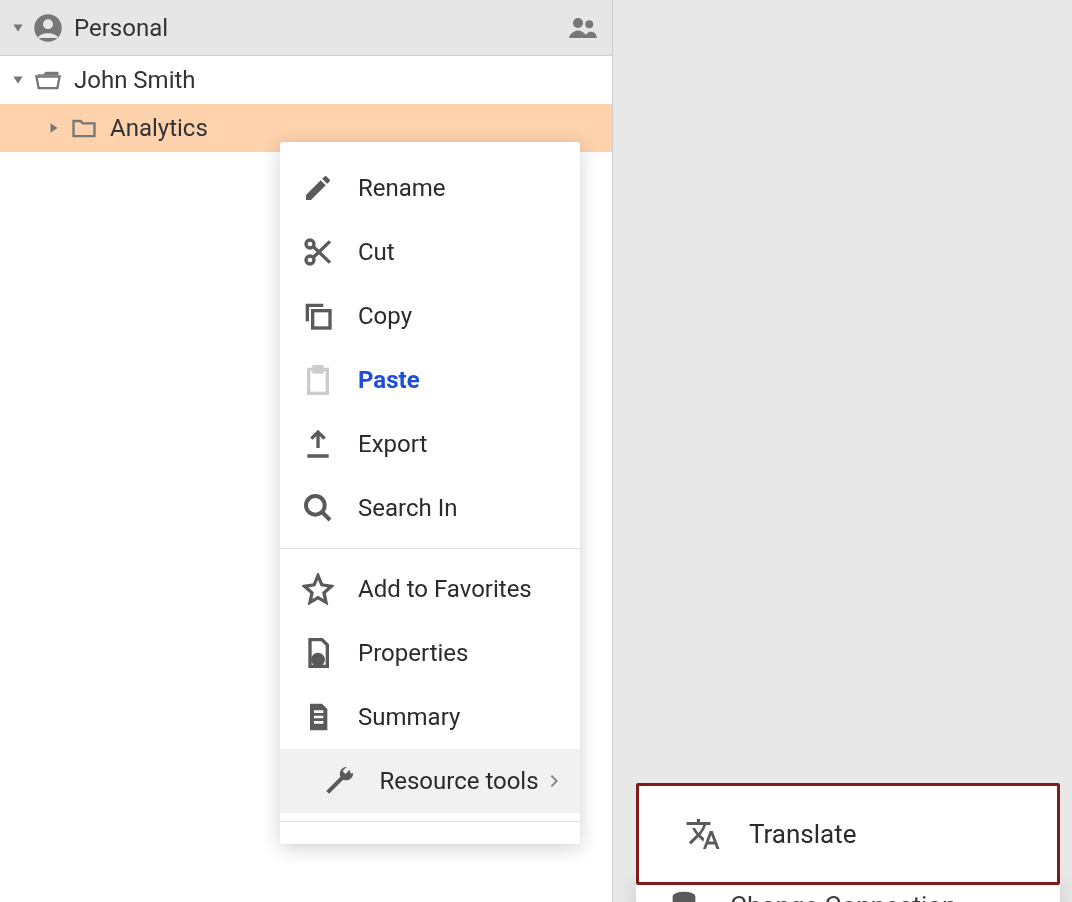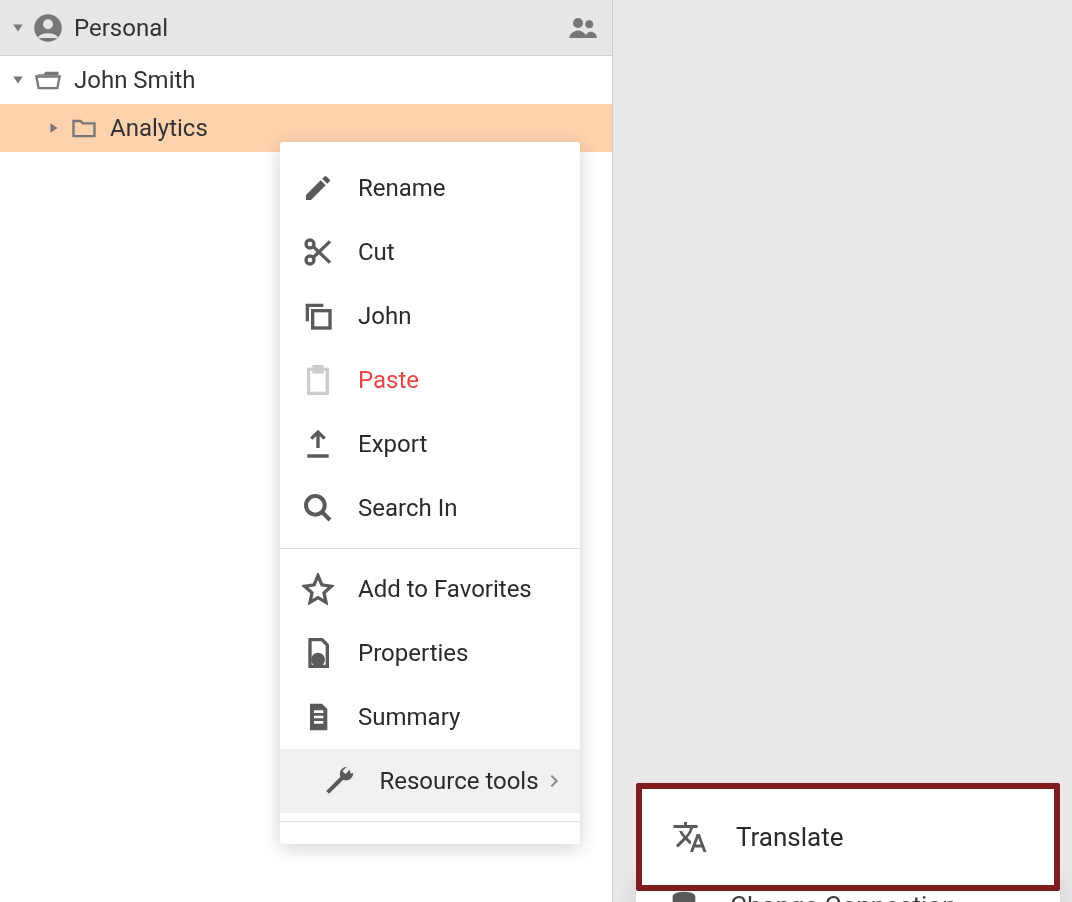--- a/index.html
+++ b/index.html
@@ -81,22 +81,23 @@
       display: flex;
       align-items: center;
       height: 64px;
       padding: 0 20px;
       font-size: 24px;
       color: #2b2b2b;
       cursor: pointer;
       position: relative;
     }
     .menu-item.disabled {
-      color: #ef4444;
+      color: #1d4ed8;
       cursor: default;
+      font-weight: bold;
     }
     .menu-item.disabled .menu-icon {
       color: #ccc;
     }
     .menu-item.hovered {
       background: #f1f1f1;
       justify-content: center;
     }
     .menu-icon {
       width: 36px;
@@ -116,24 +117,24 @@
       height: 1px;
       background: #e0e0e0;
       margin: 8px 0;
     }
     .submenu {
       position: absolute;
       left: 636px;
       top: 783px;
       width: 424px;
       background: #fff;
-      border: 6px solid #7f1d1d;
+      border: 3px solid #7f1d1d;
       border-radius: 2px;
       z-index: 11;
-      padding: 4px 0;
+      padding: 4px 16px;
     }
     .submenu .menu-item {
       height: 88px;
       padding: 0 28px;
       font-size: 26px;
     }
     .submenu .menu-icon {
       width: 40px;
       height: 40px;
       margin-right: 26px;
@@ -239,21 +240,21 @@
     </span>
     <span>Cut</span>
   </div>
   <div class="menu-item">
     <span class="menu-icon">
       <svg width="32" height="32" viewBox="0 0 24 24" fill="none" stroke="currentColor" stroke-width="2.5">
           <rect x="8" y="8" width="13" height="13"></rect>
           <path d="M4 16V4h12"></path>
         </svg>
     </span>
-    <span>John</span>
+    <span>Copy</span>
   </div>
   <div class="menu-item disabled">
     <span class="menu-icon">
       <svg width="32" height="32" viewBox="0 0 24 24" fill="none" stroke="currentColor" stroke-width="2.5">
           <rect x="5" y="4" width="14" height="18"></rect>
           <rect x="9" y="2" width="6" height="4" fill="currentColor"></rect>
         </svg>
     </span>
     <span>Paste</span>
   </div>

